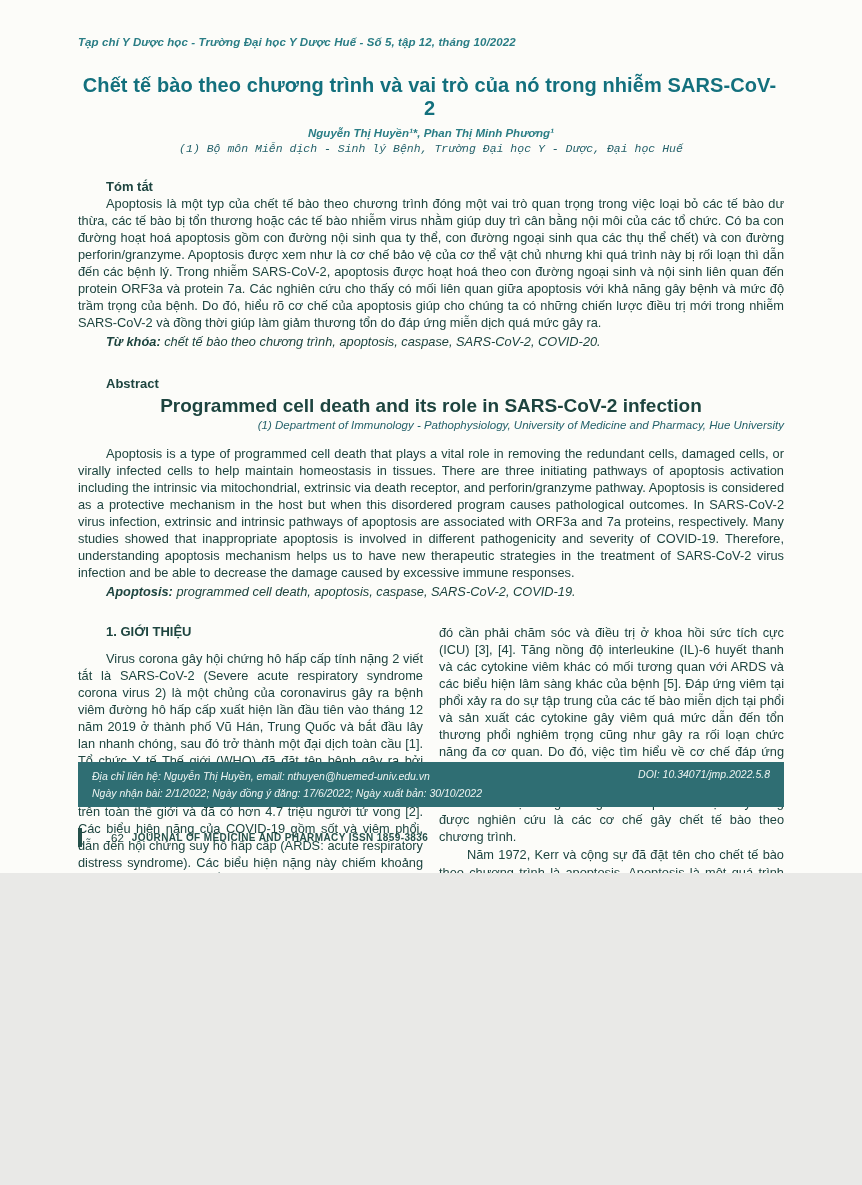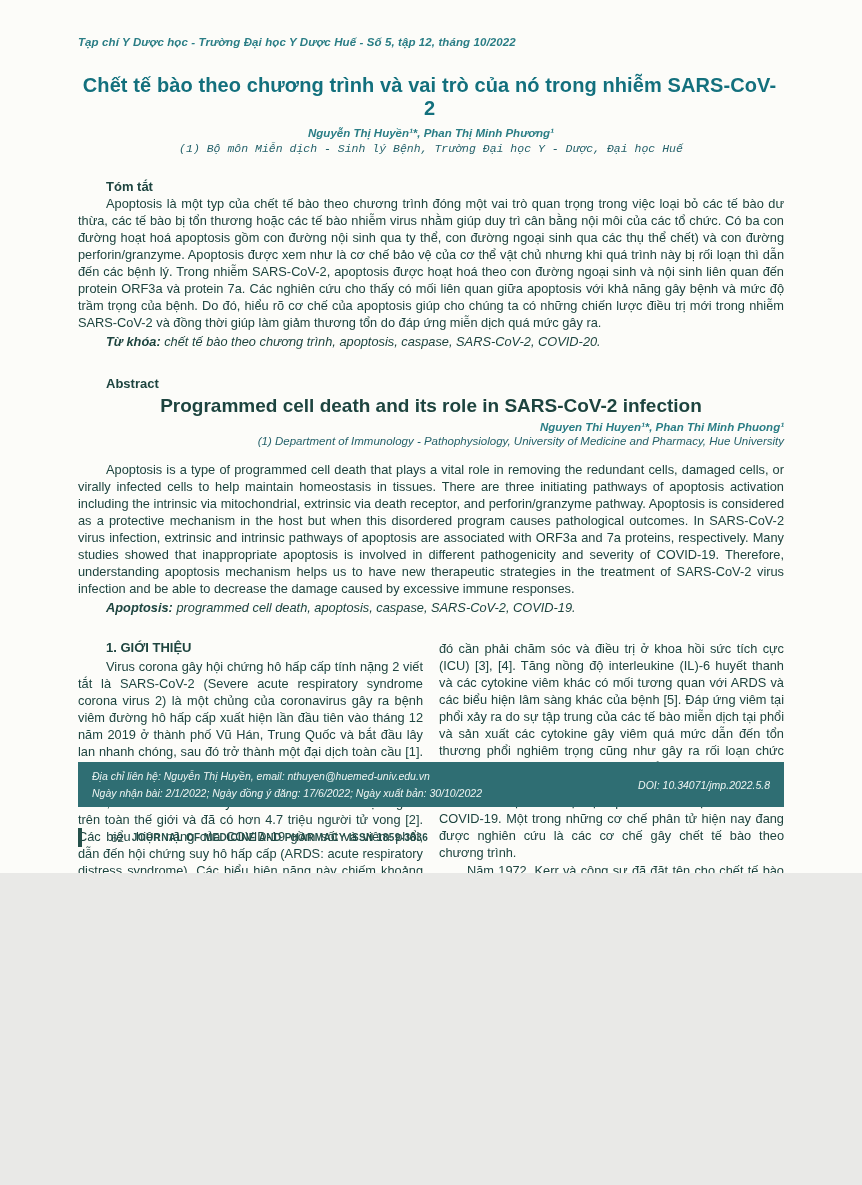--- a/index.html
+++ b/index.html
@@ -60,29 +60,29 @@
   }
   .en-affil {
     margin-top: 2px; text-align: right;
     font-size: 11.5px; font-style: italic; color: #24616a;
   }
   .en-abs { margin-top: 14px; }
 
   .columns { display: flex; gap: 16px; margin-top: 24px; }
   .col { flex: 1; min-width: 0; }
   .col-heading {
-    font-size: 13px; font-weight: bold; text-indent: 28px; margin-bottom: 3px;
+    font-size: 13px; font-weight: bold; text-indent: 28px; margin-bottom: 11px;
   }
   .no-indent { text-indent: 0; }
   .col .para + .para { margin-top: 1px; }
 
   .footer-box {
     position: absolute; left: 78px; right: 78px; bottom: 66px;
     background: #2f6e73; color: #eef5f3;
-    display: flex; justify-content: space-between; align-items: center;
+    display: flex; justify-content: space-between; align-items: flex-start;
     padding: 6px 14px; box-sizing: border-box;
     font-size: 10.5px; font-style: italic;
   }
   .footer-left div { line-height: 1.55; }
   .footer-doi { white-space: nowrap; padding-left: 20px; }
 
   .bottom-line {
     position: absolute; left: 78px; bottom: 26px;
     display: flex; align-items: center; gap: 8px;
   }
@@ -104,21 +104,20 @@
     <h1 class="vi-title">Chết tế bào theo chương trình và vai trò của nó trong nhiễm SARS-CoV-2</h1>
     <div class="vi-authors">Nguyễn Thị Huyền¹*, Phan Thị Minh Phương¹</div>
     <div class="vi-affil">(1) Bộ môn Miễn dịch - Sinh lý Bệnh, Trường Đại học Y - Dược, Đại học Huế</div>
 
     <div class="section-label tomtat">Tóm tắt</div>
     <p class="para">Apoptosis là một typ của chết tế bào theo chương trình đóng một vai trò quan trọng trong việc loại bỏ các tế bào dư thừa, các tế bào bị tổn thương hoặc các tế bào nhiễm virus nhằm giúp duy trì cân bằng nội môi của các tổ chức. Có ba con đường hoạt hoá apoptosis gồm con đường nội sinh qua ty thể, con đường ngoại sinh qua các thụ thể chết) và con đường perforin/granzyme. Apoptosis được xem như là cơ chế bảo vệ của cơ thể vật chủ nhưng khi quá trình này bị rối loạn thì dẫn đến các bệnh lý. Trong nhiễm SARS-CoV-2, apoptosis được hoạt hoá theo con đường ngoại sinh và nội sinh liên quan đến protein ORF3a và protein 7a. Các nghiên cứu cho thấy có mối liên quan giữa apoptosis với khả năng gây bệnh và mức độ trầm trọng của bệnh. Do đó, hiểu rõ cơ chế của apoptosis giúp cho chúng ta có những chiến lược điều trị mới trong nhiễm SARS-CoV-2 và đồng thời giúp làm giảm thương tổn do đáp ứng miễn dịch quá mức gây ra.</p>
     <p class="para kw"><span class="kw-label">Từ khóa:</span><span> chết tế bào theo chương trình, apoptosis, caspase, SARS-CoV-2, COVID-20.</span></p>
 
     <div class="section-label abstract-label">Abstract</div>
     <h2 class="en-title">Programmed cell death and its role in SARS-CoV-2 infection</h2>
-    <div class="en-authors">Nguyen Thi Huyen¹*, Phan Thi Minh Phuong¹</div>
     <div class="en-affil">(1) Department of Immunology - Pathophysiology, University of Medicine and Pharmacy, Hue University</div>
     <p class="para en-abs">Apoptosis is a type of programmed cell death that plays a vital role in removing the redundant cells, damaged cells, or virally infected cells to help maintain homeostasis in tissues. There are three initiating pathways of apoptosis activation including the intrinsic via mitochondrial, extrinsic via death receptor, and perforin/granzyme pathway. Apoptosis is considered as a protective mechanism in the host but when this disordered program causes pathological outcomes. In SARS-CoV-2 virus infection, extrinsic and intrinsic pathways of apoptosis are associated with ORF3a and 7a proteins, respectively. Many studies showed that inappropriate apoptosis is involved in different pathogenicity and severity of COVID-19. Therefore, understanding apoptosis mechanism helps us to have new therapeutic strategies in the treatment of SARS-CoV-2 virus infection and be able to decrease the damage caused by excessive immune responses.</p>
     <p class="para kw"><span class="kw-label">Apoptosis:</span><span> programmed cell death, apoptosis, caspase, SARS-CoV-2, COVID-19.</span></p>
 
     <div class="columns">
       <div class="col">
         <div class="col-heading">1. GIỚI THIỆU</div>
         <p class="para">Virus corona gây hội chứng hô hấp cấp tính nặng 2 viết tắt là SARS-CoV-2 (Severe acute respiratory syndrome corona virus 2) là một chủng của coronavirus gây ra bệnh viêm đường hô hấp cấp xuất hiện lần đầu tiên vào tháng 12 năm 2019 ở thành phố Vũ Hán, Trung Quốc và bắt đầu lây lan nhanh chóng, sau đó trở thành một đại dịch toàn cầu [1]. Tổ chức Y tế Thế giới (WHO) đã đặt tên bệnh gây ra bởi SARS-CoV-2 là COVID-19. Tính đến ngày 26 tháng 09 năm 2021, SARS-CoV-2 đã lây nhiễm cho hơn 231 triệu người trên toàn thế giới và đã có hơn 4.7 triệu người tử vong [2]. Các biểu hiện nặng của COVID-19 gồm sốt và viêm phổi, dẫn đến hội chứng suy hô hấp cấp (ARDS: acute respiratory distress syndrome). Các biểu hiện nặng này chiếm khoảng 20% các trường hợp mắc COVID-19 và 1/4 các bệnh nhân trong số</p>
       </div>
       <div class="col">

